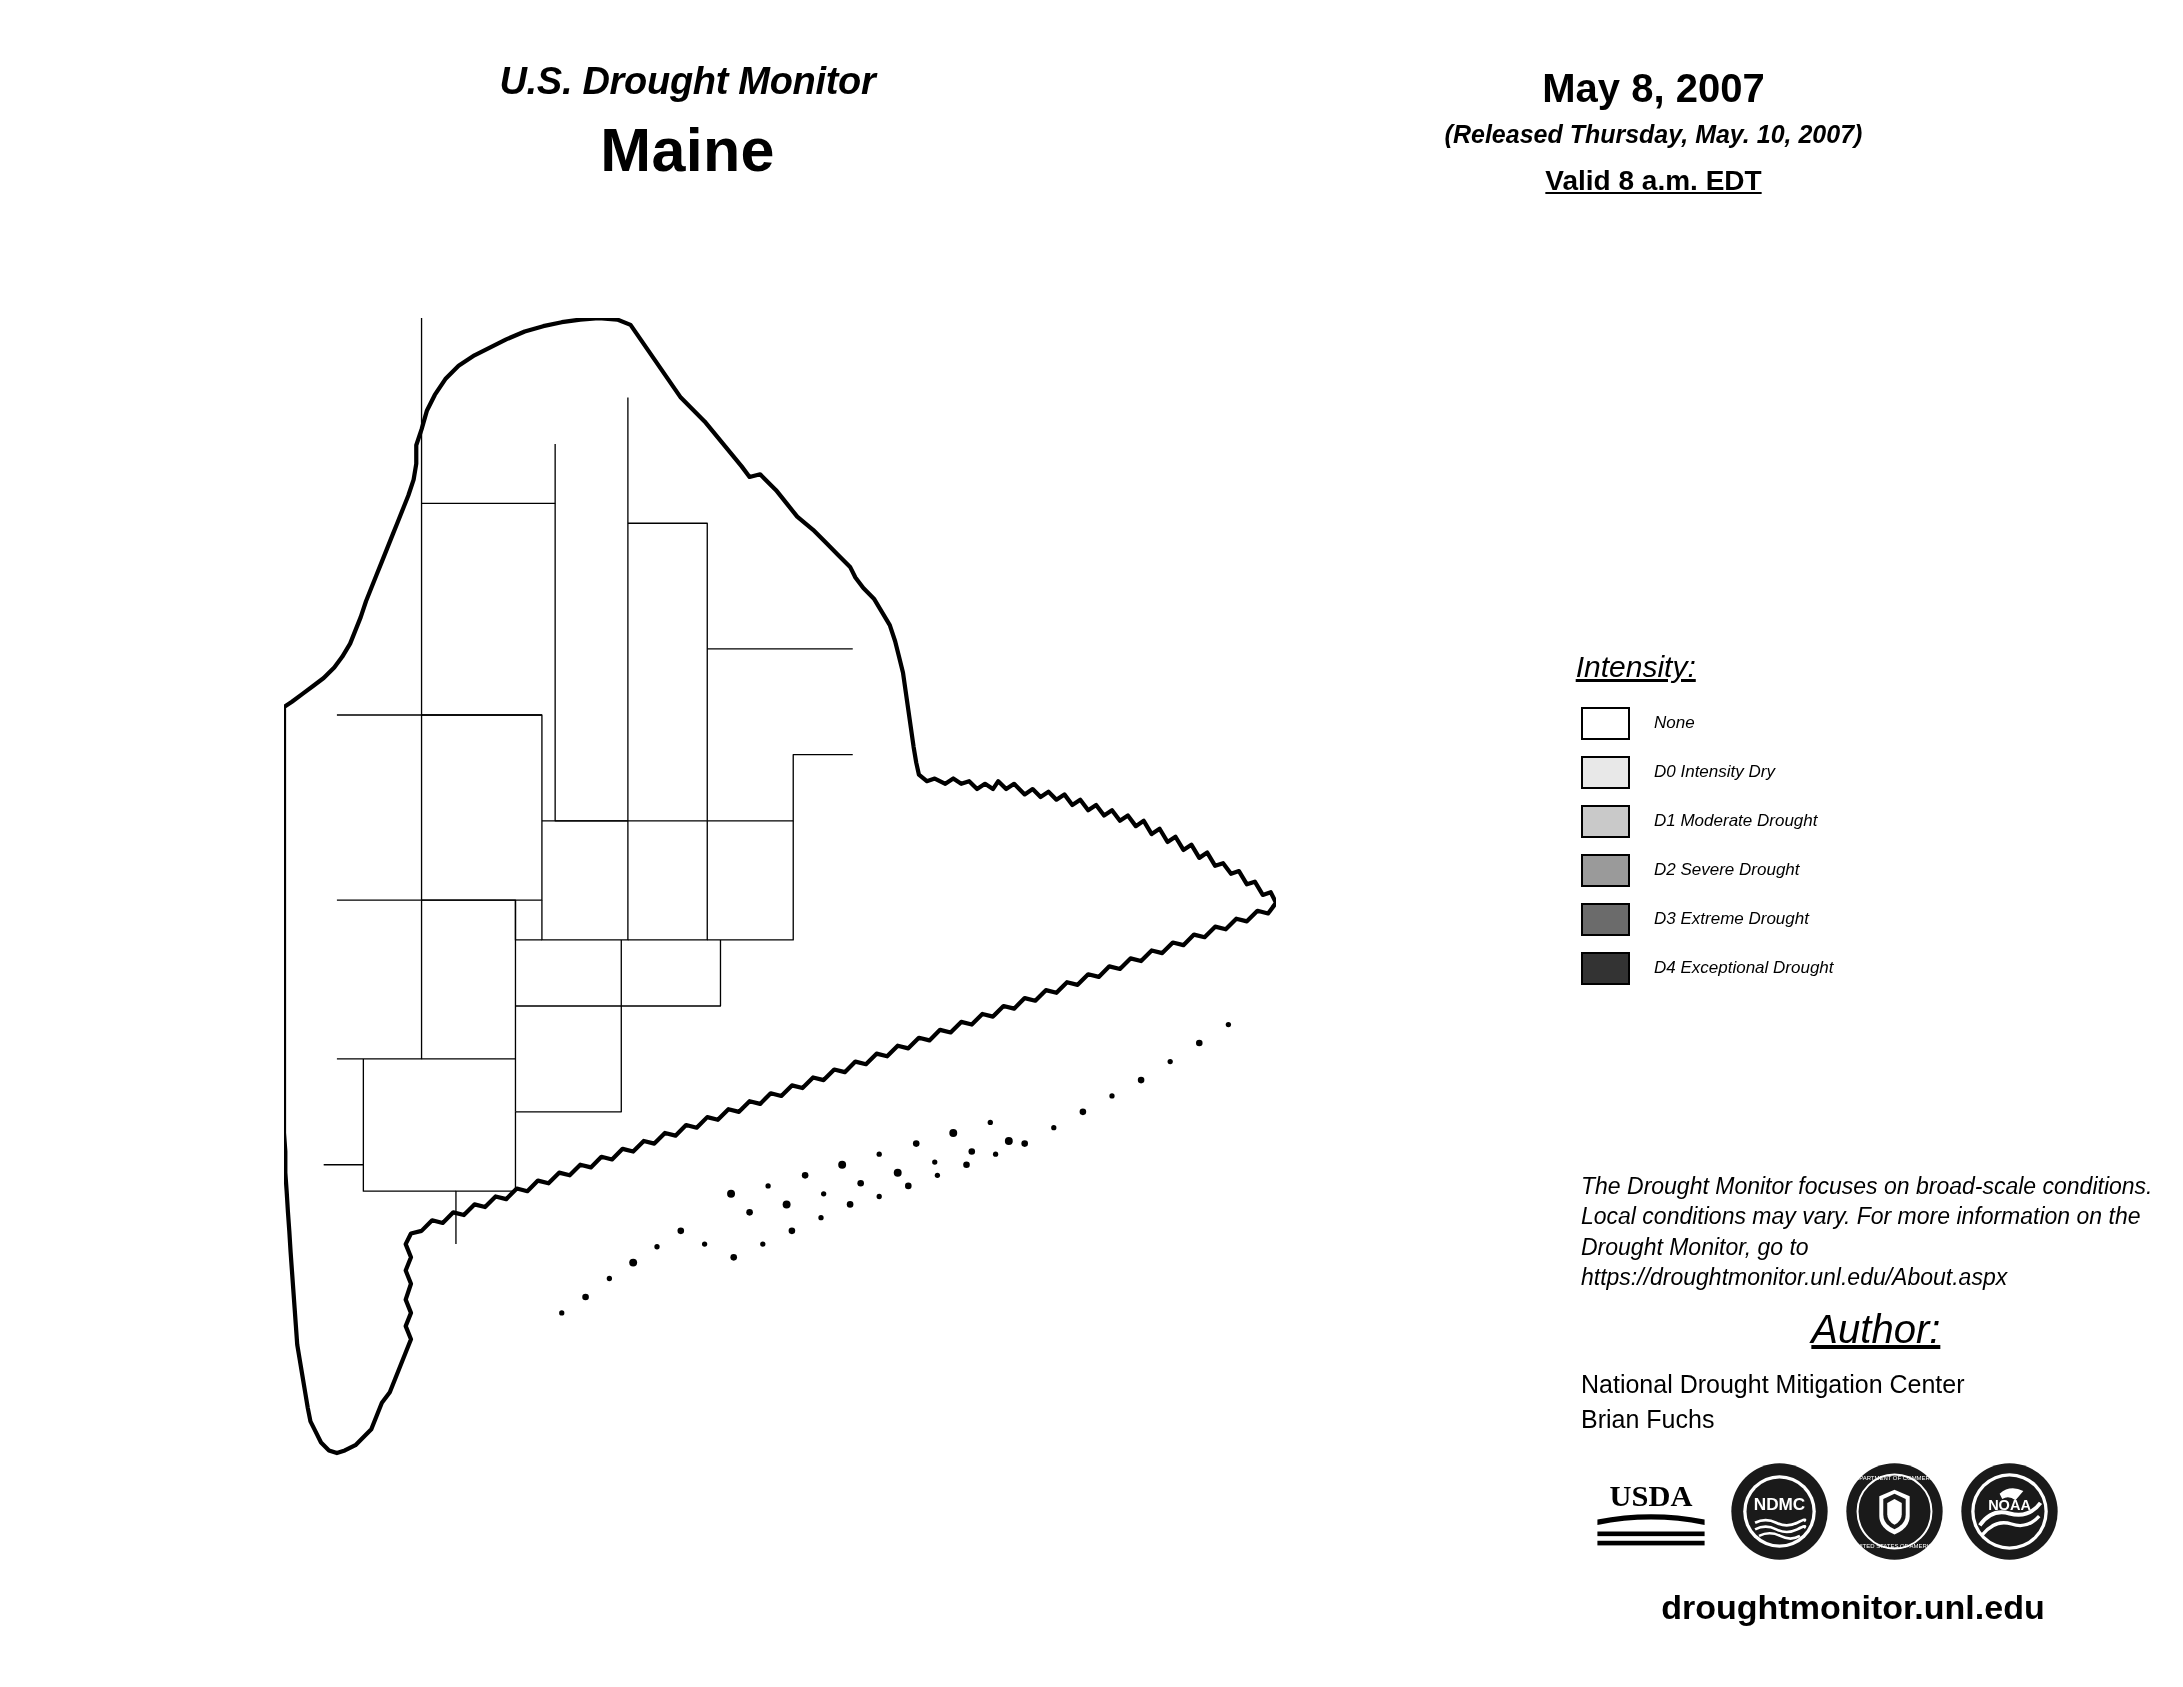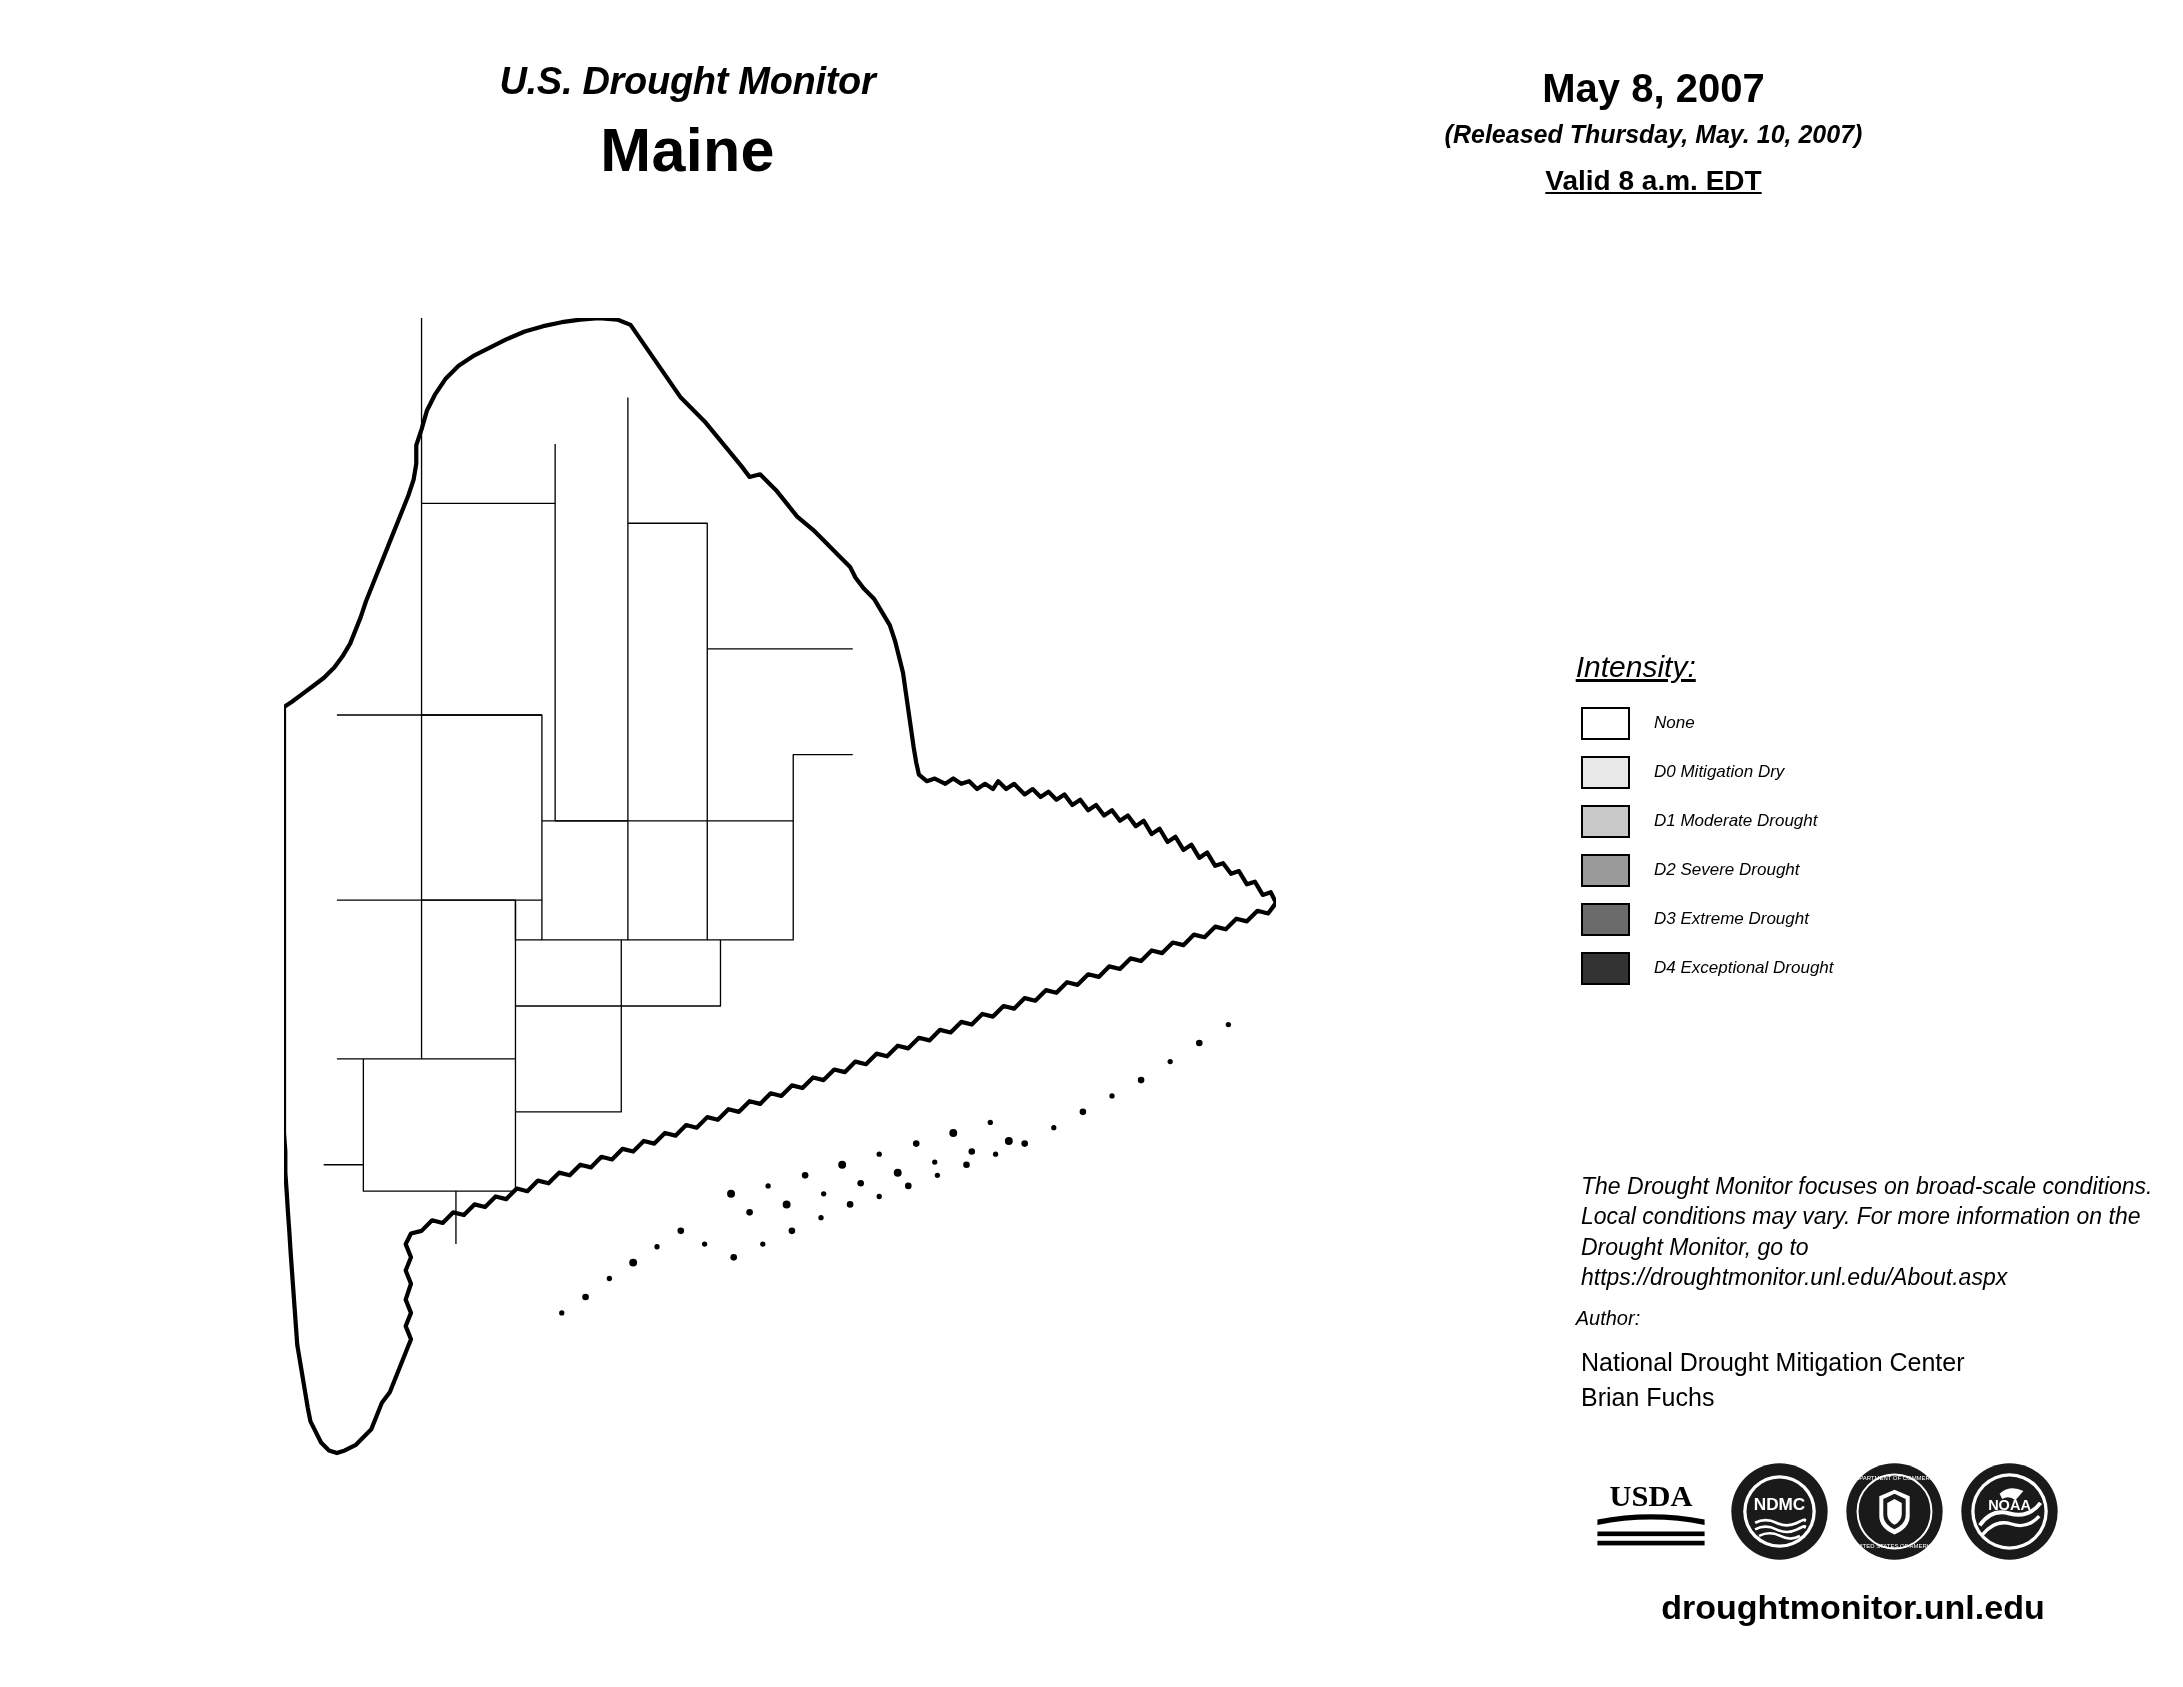--- a/index.html
+++ b/index.html
@@ -122,24 +122,26 @@
   }
 
   
   #author-block {
     position: absolute;
     left: 1581px;
     top: 1307px;
     width: 595px;
   }
   #author-title {
-    font-size: 20px;
-    font-style: italic;
+    font-size: 40px;
+    font-style: italic;
+    text-decoration: underline;
     margin-bottom: 14.6px;
     margin-left: -5.3px;
+    text-align: center;
   }
   .author-line {
     font-size: 25px;
     line-height: 1.42;
   }
 
   
   #logos {
     position: absolute;
     left: 1588px;
@@ -293,21 +295,21 @@
 <div id="legend">
   <div id="legend-title">Intensity:</div>
 
   <div class="legend-row">
     <div class="legend-swatch" style="background:#ffffff"></div>
     <div class="legend-label">None</div>
   </div>
 
   <div class="legend-row">
     <div class="legend-swatch" style="background:#e8e8e8"></div>
-    <div class="legend-label">D0 Mitigation Dry</div>
+    <div class="legend-label">D0 Intensity Dry</div>
   </div>
 
   <div class="legend-row">
     <div class="legend-swatch" style="background:#c9c9c9"></div>
     <div class="legend-label">D1 Moderate Drought</div>
   </div>
 
   <div class="legend-row">
     <div class="legend-swatch" style="background:#9a9a9a"></div>
     <div class="legend-label">D2 Severe Drought</div>

